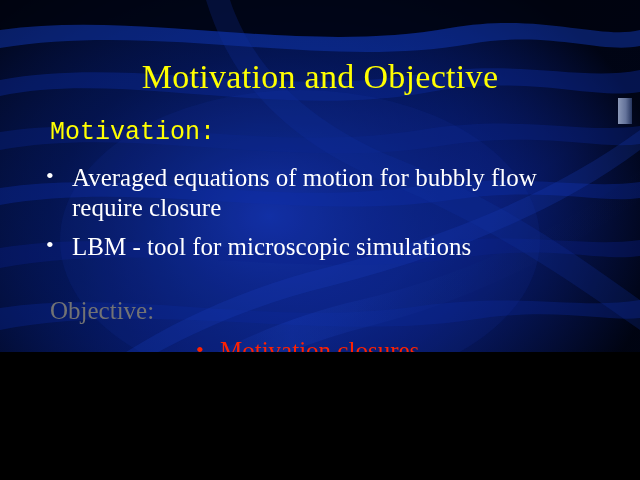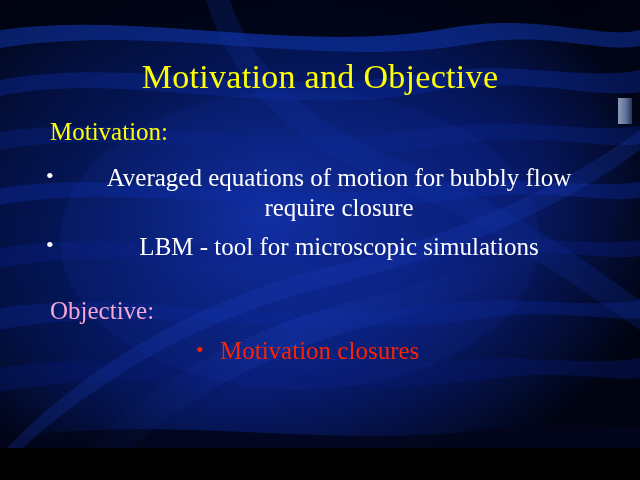--- a/index.html
+++ b/index.html
@@ -3,21 +3,21 @@
 <meta charset="utf-8">
 <style>
   html, body {
     margin: 0;
     padding: 0;
     background: #000000;
   }
   #slide {
     position: relative;
     width: 640px;
-    height: 448px;
+    height: 352px;
     overflow: hidden;
     background: #000a2a;
     font-family: "Liberation Serif", serif;
   }
   #bg-svg {
     position: absolute;
     left: 0;
     top: 0;
     width: 640px;
     height: 480px;
@@ -40,20 +40,21 @@
     font-family: "Liberation Serif", serif;
     letter-spacing: 0.3px;
     white-space: nowrap;
   }
   #motivation-heading {
     position: absolute;
     left: 50px;
     top: 118px;
     color: #ffff00;
     font-size: 25px;
+    font-family: Liberation Mono, monospace;
   }
   .bullet-list {
     position: absolute;
     left: 46px;
     top: 163px;
     width: 560px;
     color: #ffffff;
     font-size: 25px;
   }
   .bullet-item {
@@ -64,27 +65,26 @@
   }
   .bullet-mark {
     width: 26px;
     flex: 0 0 26px;
     color: #ffffff;
     font-size: 22px;
     line-height: 1.2;
   }
   .bullet-text {
     flex: 1 1 auto;
-    text-align: center;
   }
   #objective-heading {
     position: absolute;
     left: 50px;
     top: 297px;
-    color: #f9a8d4;
+    color: #737373;
     font-size: 25px;
   }
   #objective-bullet {
     position: absolute;
     left: 196px;
     top: 337px;
     color: #ff2200;
     font-size: 25px;
     display: flex;
     align-items: flex-start;

